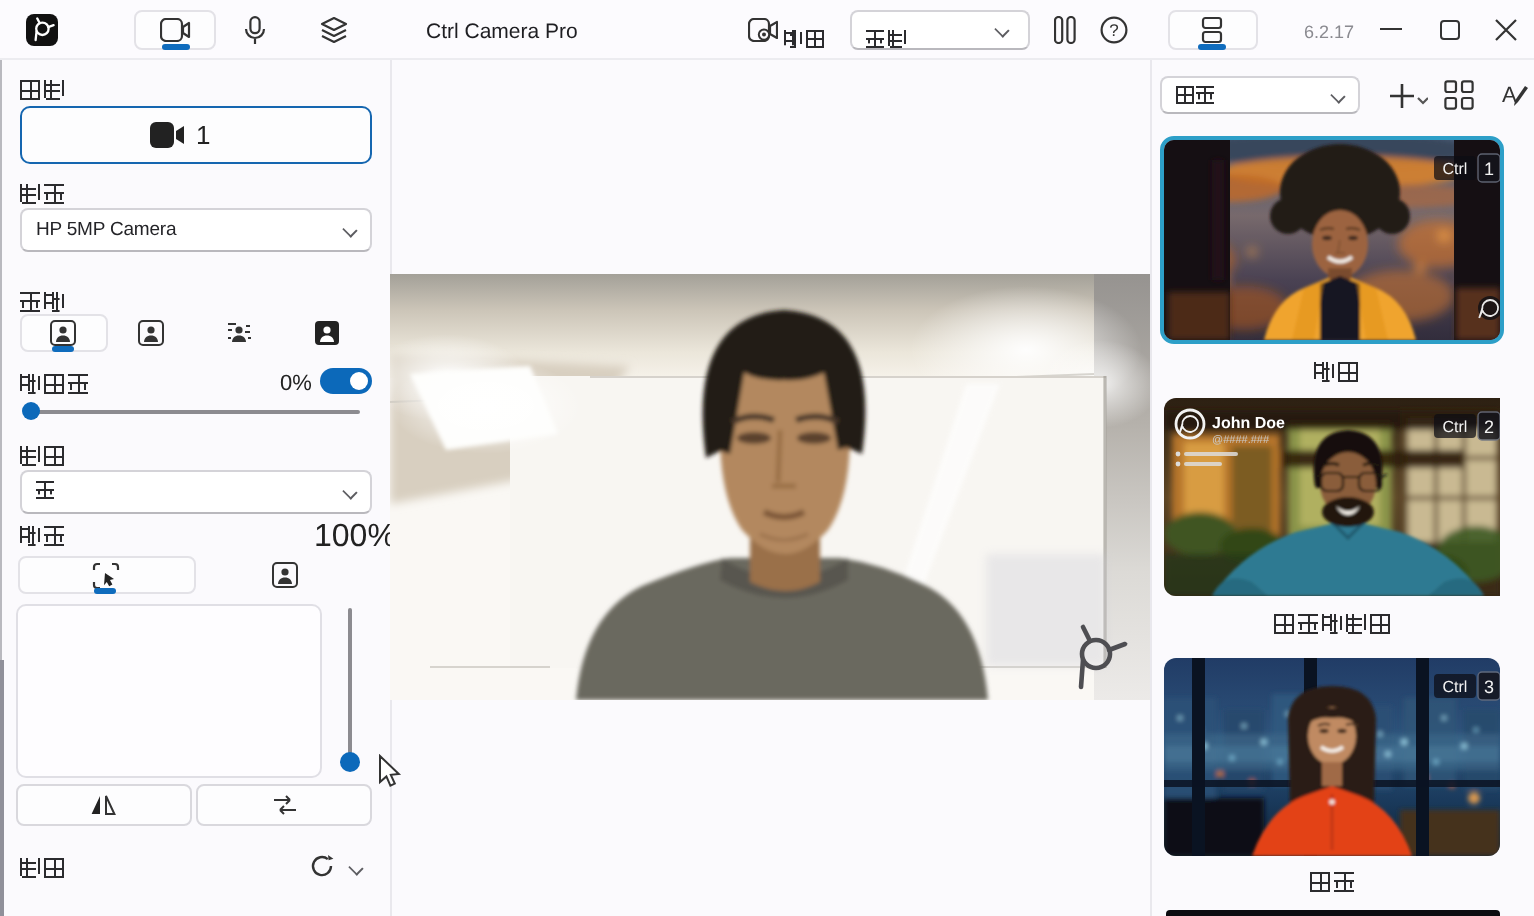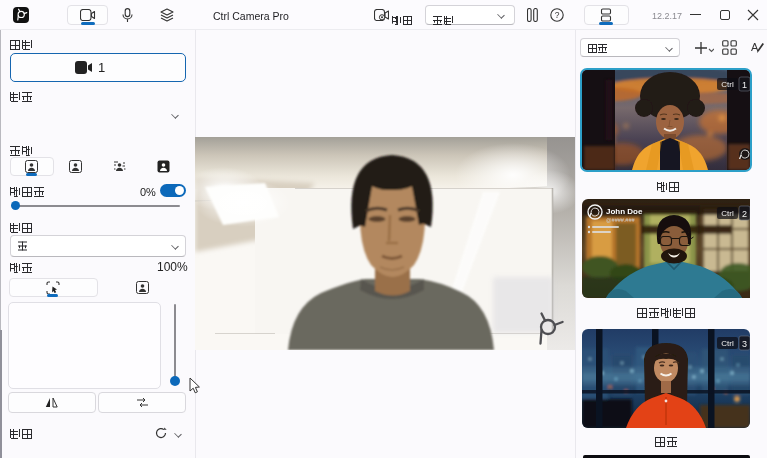--- a/index.html
+++ b/index.html
@@ -102,21 +102,21 @@
       <circle cx="7" cy="7" r="6.2" fill="none" stroke="#333" stroke-width="1.1"></circle>
       <text x="7" y="10" font-size="8.5" text-anchor="middle" fill="#333" font-family="Liberation Sans">?</text>
     </svg>
 
 <div class="abs" style="left:584px;top:5px;width:45px;height:20px;background:#fdfdfe;border:1px solid #e3e2e7;border-radius:4px"></div>
 <svg class="abs" style="left:599px;top:8px" width="14" height="14" viewBox="0 0 14 14">
       <rect x="2.5" y="1" width="9" height="5" rx="1.2" fill="none" stroke="#333" stroke-width="1.1"></rect>
       <rect x="2.5" y="8" width="9" height="5" rx="1.2" fill="none" stroke="#333" stroke-width="1.1"></rect>
     </svg>
 <div class="blueline" style="left:599px;top:22px;width:14px"></div>
-<div class="abs" style="left:652px;top:11px;font-size:9px;color:#8a8a90">12.2.17</div>
+<div class="abs" style="left:652px;top:11px;font-size:9px;color:#8a8a90">6.2.17</div>
 
 <div class="abs" style="left:690px;top:14px;width:11px;height:1px;background:#333"></div>
 <div class="abs" style="left:720px;top:10px;width:10px;height:10px;border:1px solid #333;border-radius:2px"></div>
 <svg class="abs" style="left:747px;top:9px" width="12" height="12" viewBox="0 0 12 12">
       <path d="M1 1l10 10M11 1L1 11" stroke="#333" stroke-width="1.1"></path>
     </svg>
 
 <div class="abs" style="left:195px;top:30px;width:1px;height:428px;background:#e9e8ed"></div>
 <div class="abs" style="left:0;top:30px;width:1px;height:428px;background:#b9b9bf"></div>
 <div class="abs" style="left:0;top:330px;width:2px;height:128px;background:#90909a"></div>
@@ -124,20 +124,23 @@
 <span class="lbl" style="left:10px;top:38px"><i class="c g1"></i><i class="c g3"></i></span>
 
 <div class="abs" style="left:10px;top:53px;width:176px;height:29px;background:#fdfdfe;border:1.5px solid #1566b0;border-radius:5px"></div>
 <svg class="abs" style="left:75px;top:61px" width="17" height="13" viewBox="0 0 17 13">
       <rect x="0" y="0" width="12" height="13" rx="3" fill="#222"></rect>
       <path d="M13 4.5l4-2.5v9l-4-2.5z" fill="#222"></path>
     </svg>
 <div class="abs" style="left:98px;top:60px;font-size:13px;color:#222">1</div>
 
 <span class="lbl" style="left:10px;top:90px"><i class="c g3"></i><i class="c g2"></i></span>
+<div class="dd" style="left:10px;top:104px;width:176px;height:22px">
+      <span class="tx">HP 5MP Camera</span>
+    </div>
 <span class="chev" style="left:172px;top:111px"></span>
 
 <span class="lbl" style="left:10px;top:144px"><i class="c g2"></i><i class="c g4"></i></span>
 
 <div class="abs" style="left:10px;top:157px;width:44px;height:19px;background:#fdfdfe;border:1px solid #e3e2e7;border-radius:4px"></div>
 <svg class="abs" style="left:25px;top:160px" width="13" height="13" viewBox="0 0 13 13">
       <rect x="0.5" y="0.5" width="12" height="12" rx="2" fill="none" stroke="#333" stroke-width="1"></rect>
       <circle cx="6.5" cy="5" r="1.8" fill="#333"></circle>
       <path d="M3 11c0-2 1.5-3.3 3.5-3.3S10 9 10 11z" fill="#333"></path>
     </svg>
@@ -167,21 +170,21 @@
 <div class="abs" style="left:12px;top:205px;width:168px;height:2px;background:#8c8b90;border-radius:1px"></div>
 <div class="abs" style="left:11px;top:201px;width:9px;height:9px;background:#0c69ba;border-radius:50%"></div>
 
 <span class="lbl" style="left:10px;top:221px"><i class="c g3"></i><i class="c g1"></i></span>
 <div class="dd" style="left:10px;top:235px;width:176px;height:22px">
       <span class="tx"><i class="c sm g2" style="margin:0"></i></span>
     </div>
 <span class="chev" style="left:172px;top:242px"></span>
 
 <span class="lbl" style="left:10px;top:261px"><i class="c g4"></i><i class="c g2"></i></span>
-<div class="abs" style="left:157px;top:260px;font-size:12px;color:#222">100%</div>
+<div class="abs" style="left:157px;top:260px;font-size:16px;color:#222">100%</div>
 
 <div class="abs" style="left:9px;top:278px;width:89px;height:19px;background:#fdfdfe;border:1px solid #e3e2e7;border-radius:4px"></div>
 <svg class="abs" style="left:46px;top:281px" width="14" height="14" viewBox="0 0 14 14">
       <path d="M4 1H2.5A1.5 1.5 0 0 0 1 2.5V4M10 1h1.5A1.5 1.5 0 0 1 13 2.5V4M1 10v1.5A1.5 1.5 0 0 0 2.5 13H4" fill="none" stroke="#333" stroke-width="1.1"></path>
       <path d="M6.5 5.5l4.5 3-2 .5 1.2 2.2-1.6.9L7.4 10l-1.4 1.6z" fill="#222"></path>
     </svg>
 <svg class="abs" style="left:136px;top:281px" width="13" height="13" viewBox="0 0 13 13">
       <rect x="0.5" y="0.5" width="12" height="12" rx="2" fill="none" stroke="#333" stroke-width="1"></rect>
       <circle cx="6.5" cy="5" r="1.8" fill="#333"></circle>
       <path d="M3 11c0-2 1.5-3.3 3.5-3.3S10 9 10 11z" fill="#333"></path>

